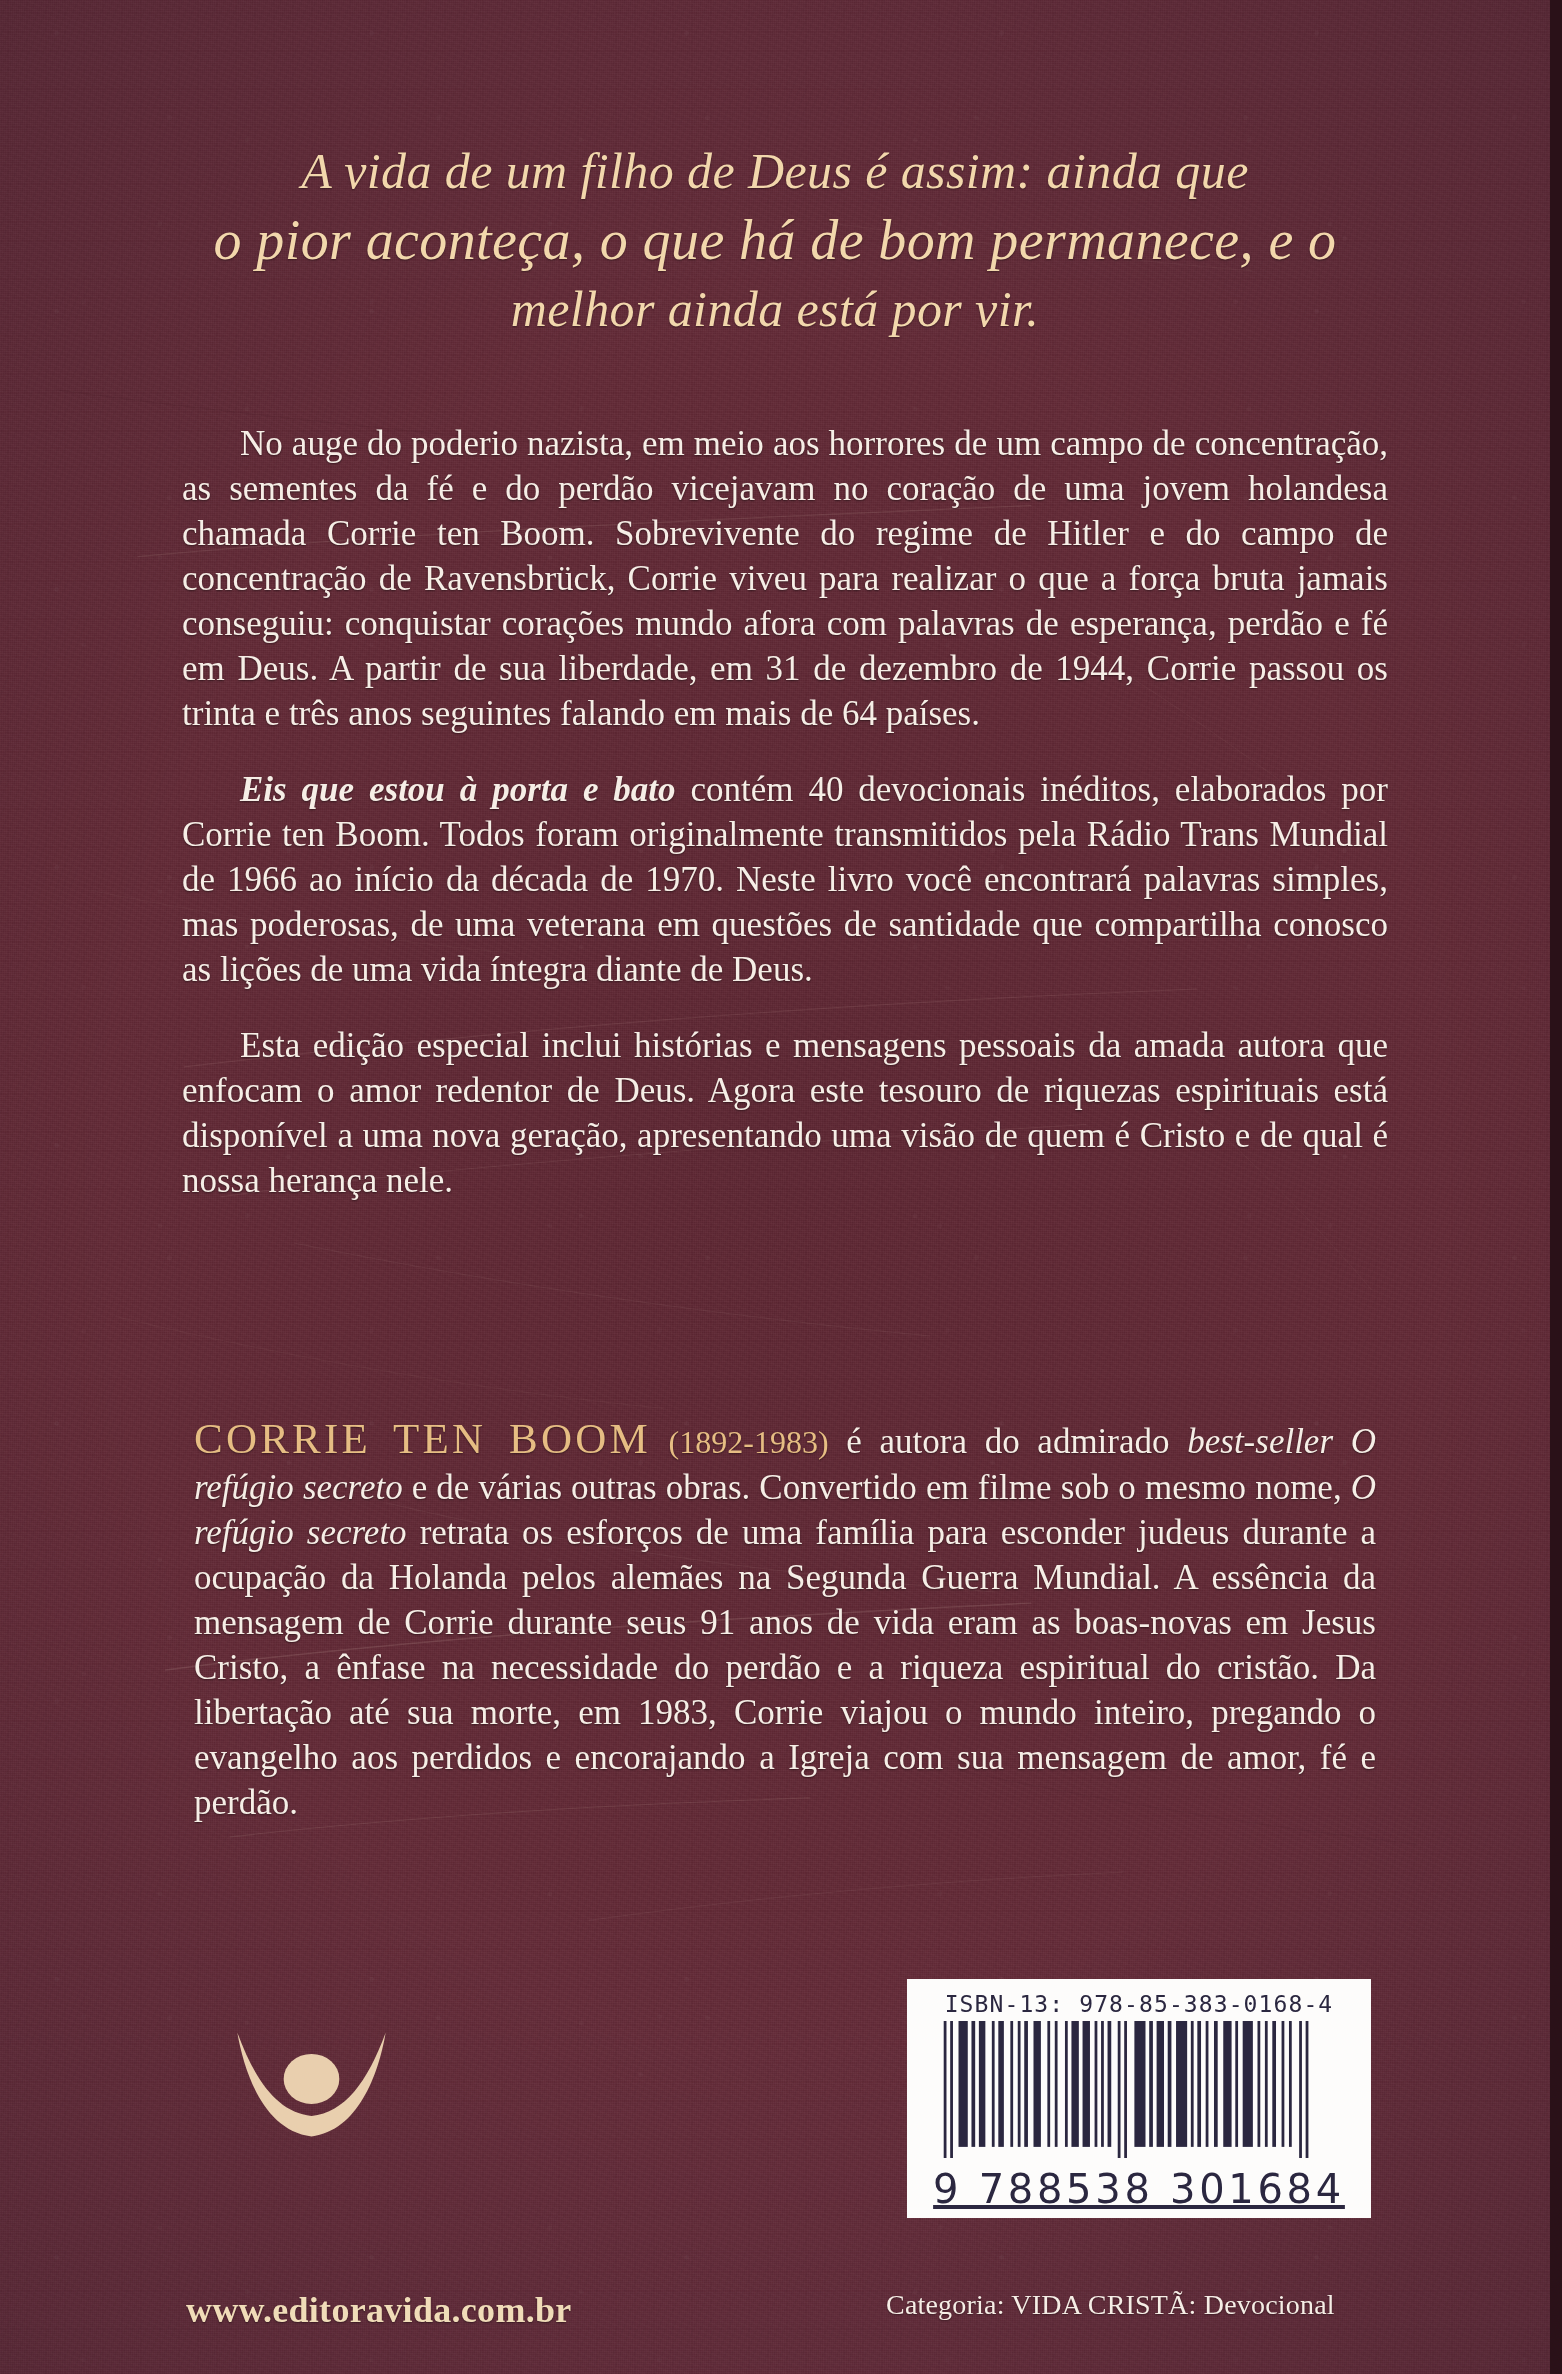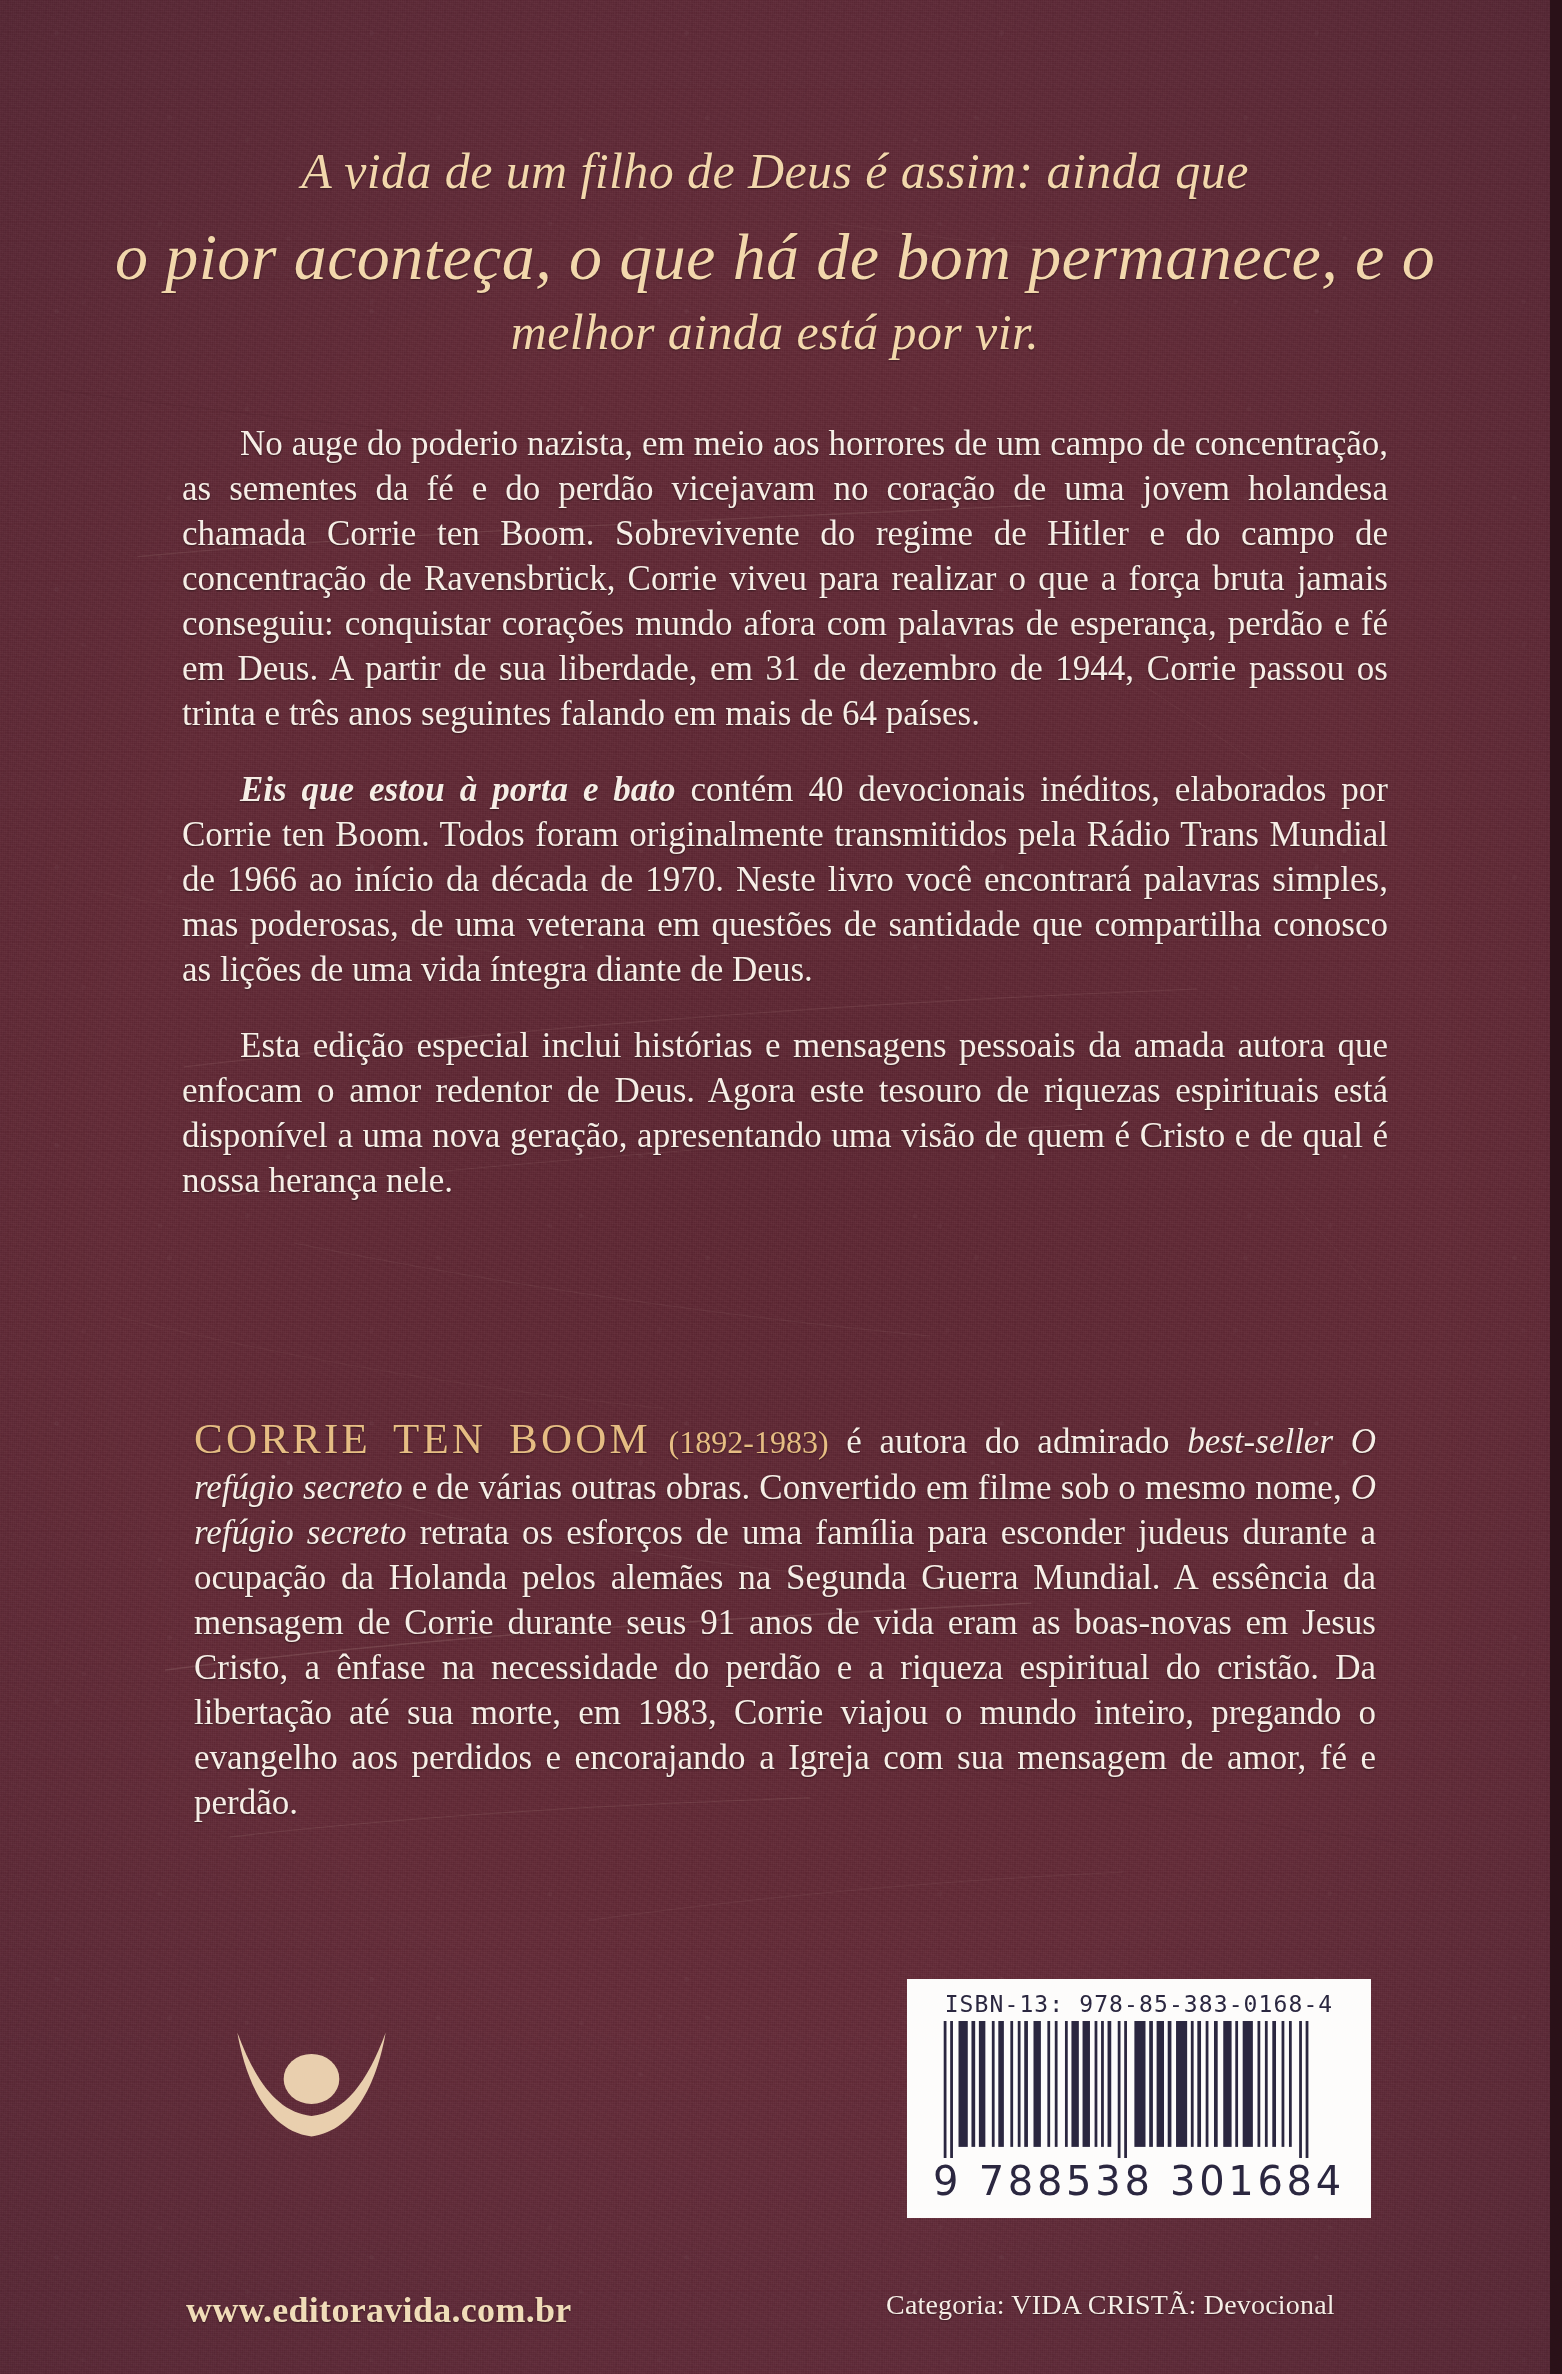--- a/index.html
+++ b/index.html
@@ -78,21 +78,21 @@
     font-family: "Liberation Serif", "DejaVu Serif", serif;
     font-style: italic;
     font-size: 50px;
     line-height: 1.30;
     color: #f2d7ac;
     letter-spacing: 0.4px;
     text-shadow: 0 0.9px 1.9px rgba(0,0,0,0.38);
   }
   .headline .hl-line { display: block; white-space: nowrap; }
   .headline .hl-line:nth-child(1) { font-size: 50px; }
-  .headline .hl-line:nth-child(2) { font-size: 66px; margin-top: 10px; }
+  .headline .hl-line:nth-child(2) { font-size: 56px; }
   .headline .hl-line:nth-child(3) { font-size: 50px; }
 
   
   .body-block {
     position: absolute;
     left: 182px;
     width: 1206px;
     top: 422px;
     color: #f6eee6;
     font-size: 35px;
@@ -176,22 +176,23 @@
     white-space: nowrap;
     margin-bottom: 3.7px;
   }
   .bars { height: 137px; display: block; margin: 0 auto; }
   .ean-digits {
     font-family: "DejaVu Sans", "Liberation Sans", sans-serif;
     font-size: 40px;
     color: #2b2740;
     letter-spacing: 3.7px;
     line-height: 1;
-    margin-top: 3px;
+    margin-top: 11px;
     white-space: nowrap;
+    text-decoration: underline;
   }
 
   
   .footer-url {
     position: absolute;
     left: 186px;
     top: 2289px;
     font-size: 36px;
     font-weight: bold;
     color: #f0dcb8;

